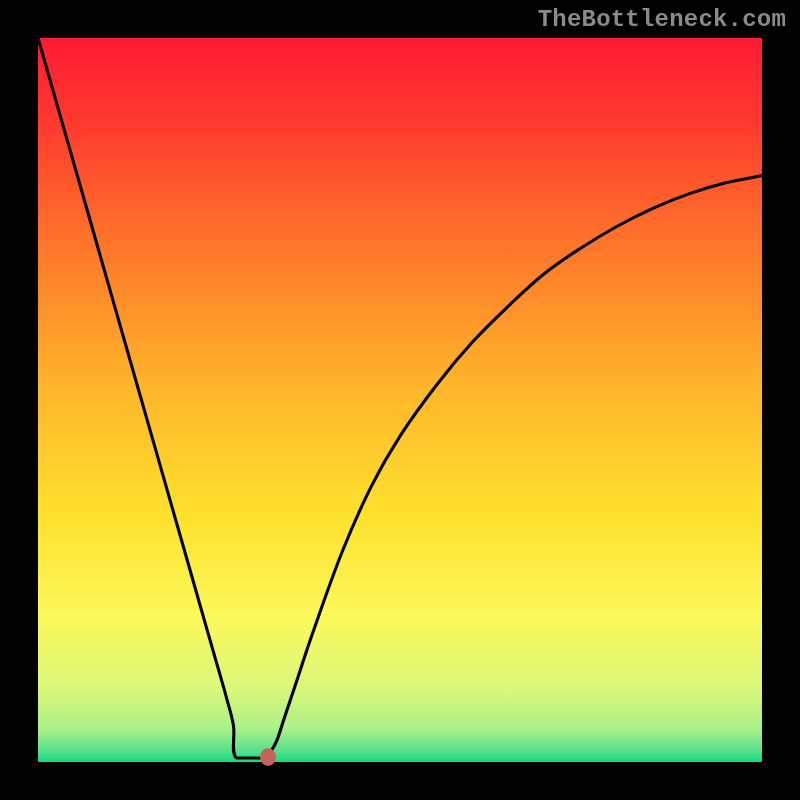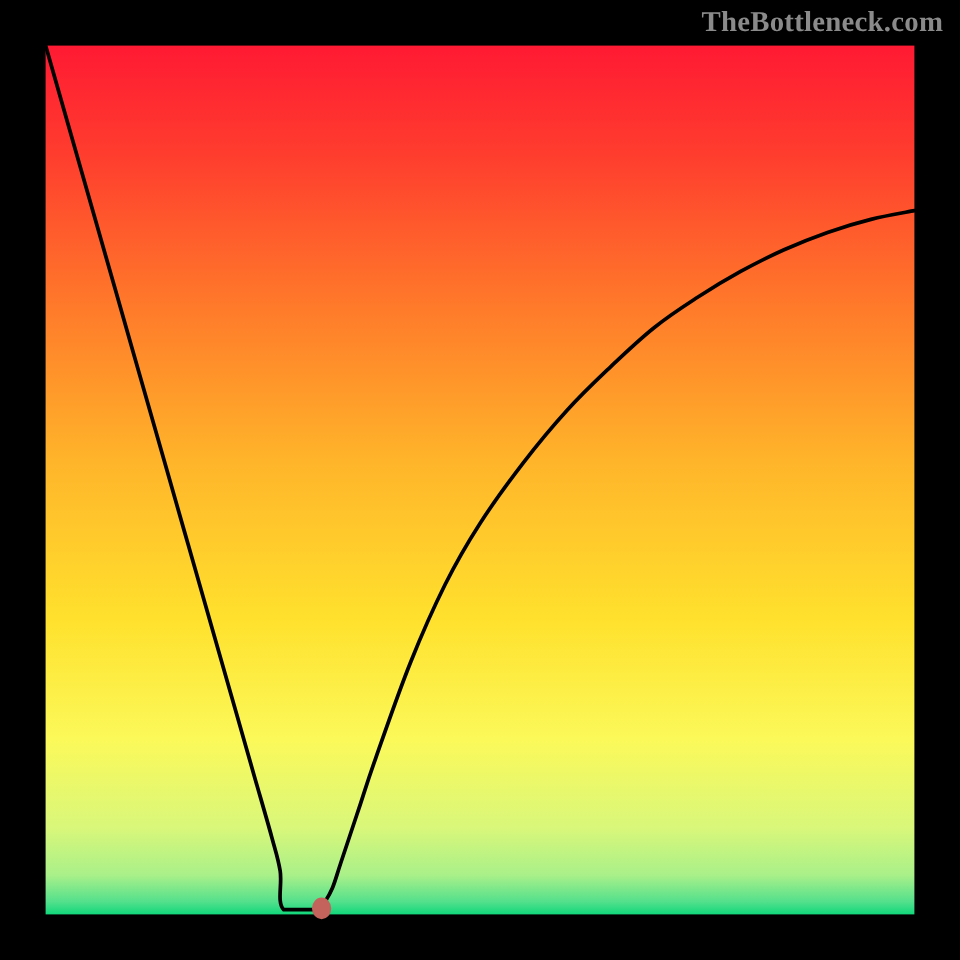--- a/index.html
+++ b/index.html
@@ -7,21 +7,21 @@
   .stage {
     position: relative;
     width: 800px;
     height: 800px;
     background: #000;
   }
   .watermark {
     position: absolute;
     top: 6px;
     right: 14px;
-    font-family: Liberation Serif, serif;
+    font-family: Liberation Mono, monospace;
     font-size: 24px;
     font-weight: 600;
     color: #8a8a8a;
     letter-spacing: 0.2px;
     user-select: none;
   }
   .plot-frame {
     position: absolute;
     background: #000;
     

